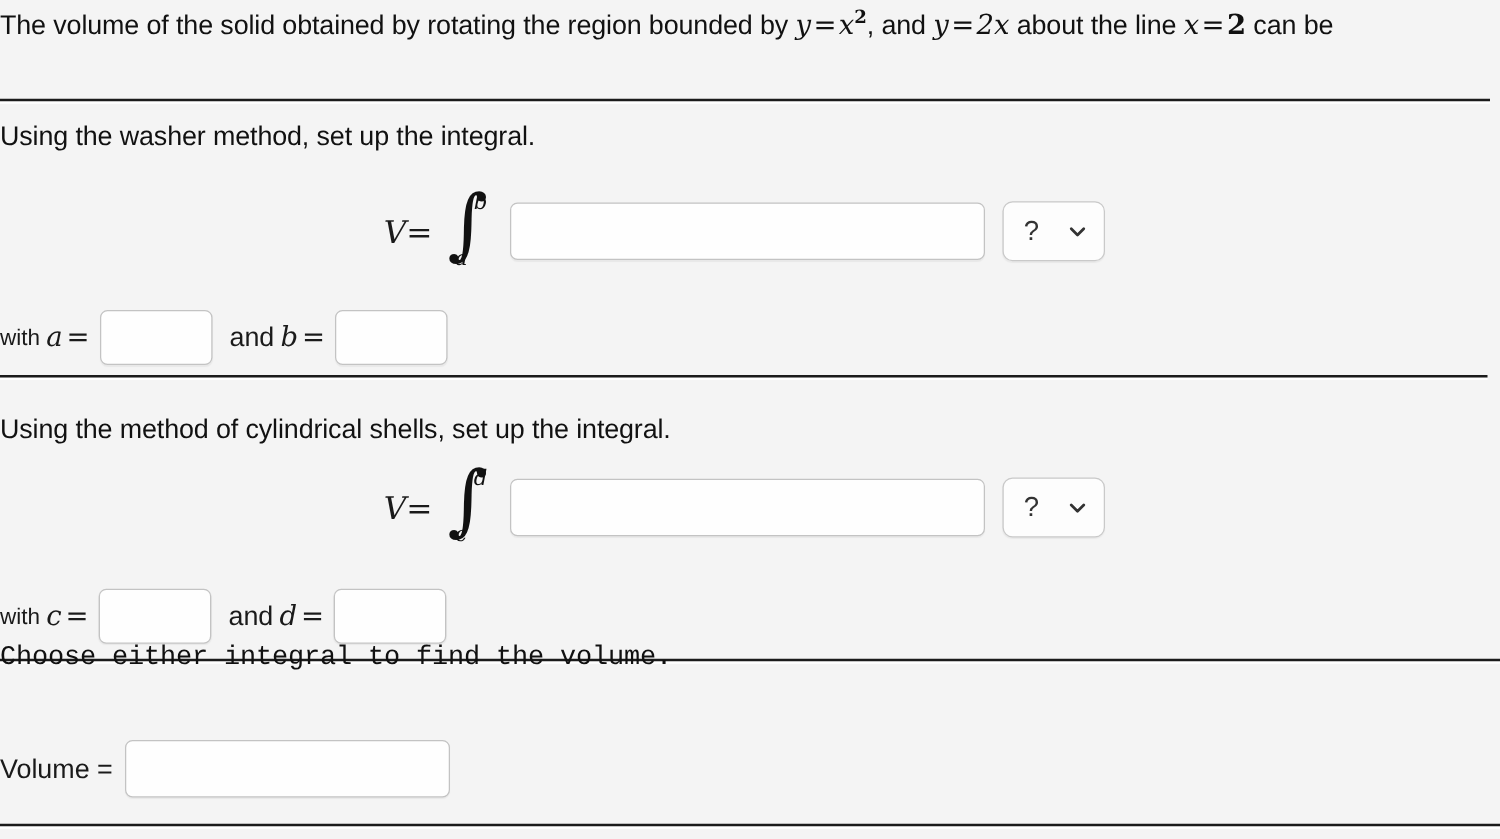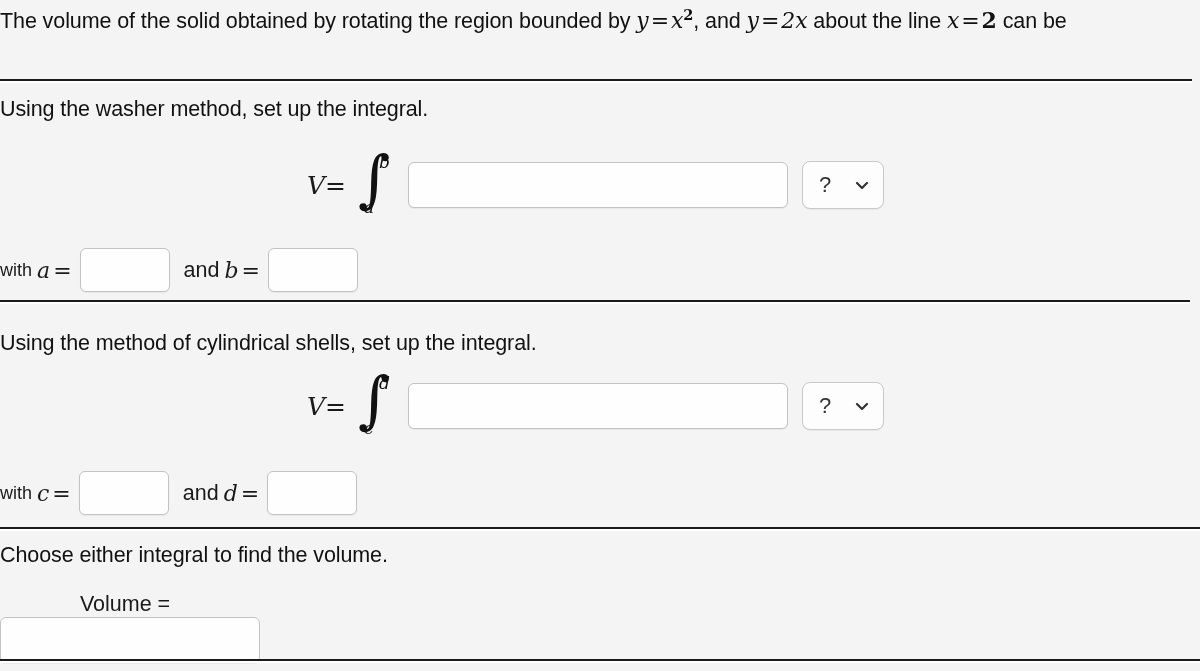--- a/index.html
+++ b/index.html
@@ -284,22 +284,22 @@
     <span class="eq">=</span>
     <input class="txtbox small-input" type="text" value="" style="">
     <span class="mid">and</span>
     <span class="var">d</span>
     <span class="eq">=</span>
     <input class="txtbox small-input" type="text" value="" style="">
   </div>
 
   <div class="rule" style="top:527px; width:1200px;"></div>
 
-  <div class="section-head prose" style="top:540px;">Choose either integral to find the volume.</div>
-
-  <div class="vol-row" style="top:592px;flex-direction:column;">
+  <div class="section-head prose" style="top:511px;font-family:Liberation Mono, monospace;">Choose either integral to find the volume.</div>
+
+  <div class="vol-row" style="top:592px;">
     <span class="lbl">Volume =</span>
     <input class="txtbox vol-input" type="text" value="" style="">
   </div>
 
   <div class="rule" style="top:659px; width:1200px;"></div>
 
 </div>
 
 </body></html>

